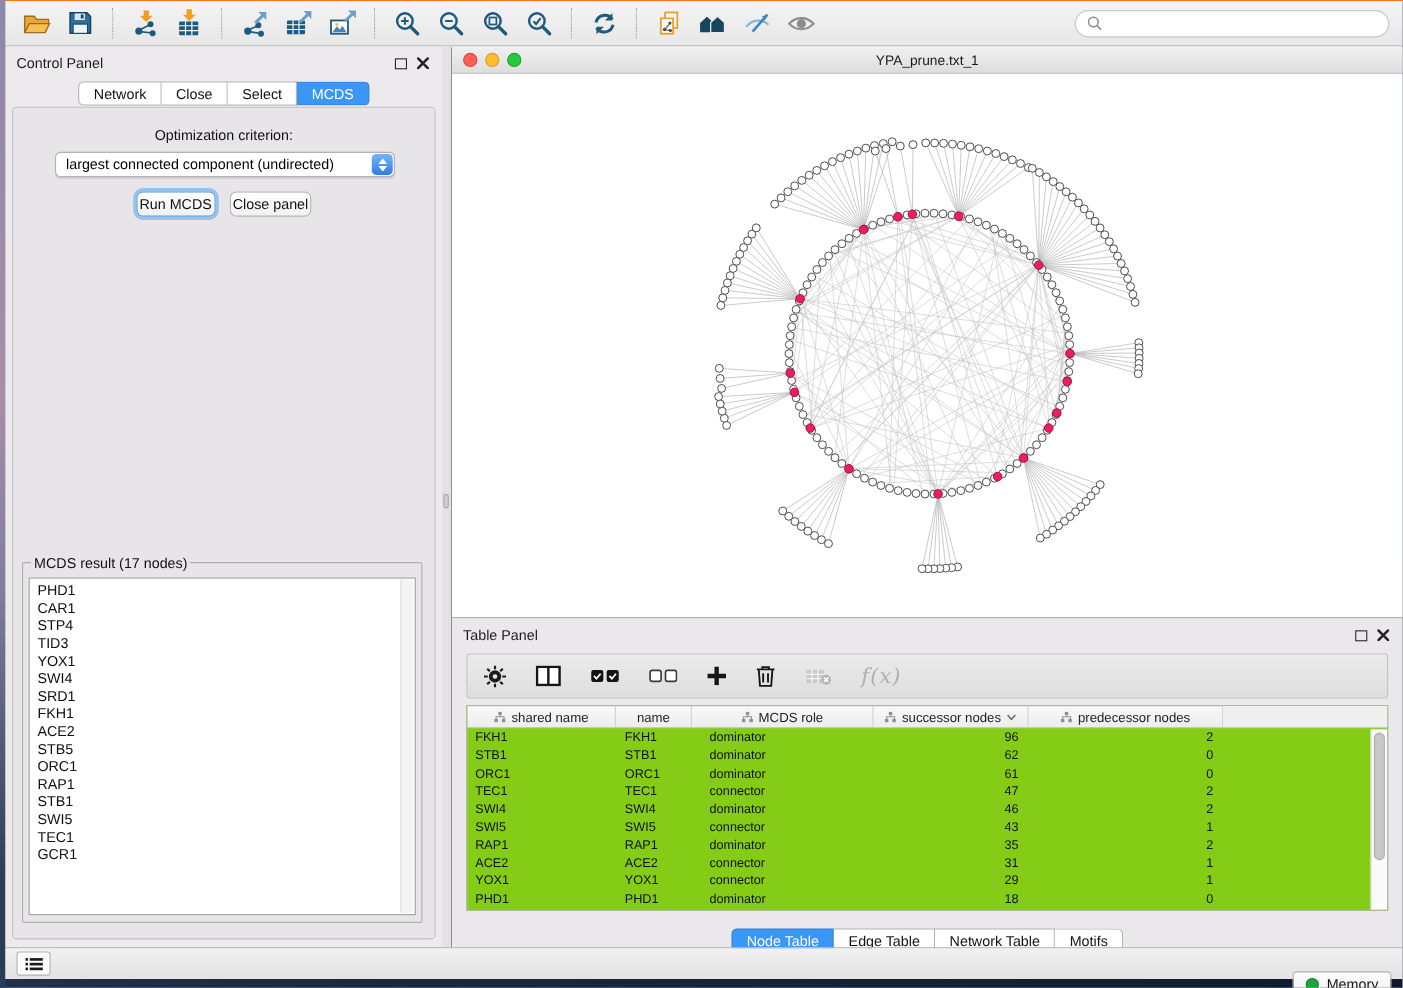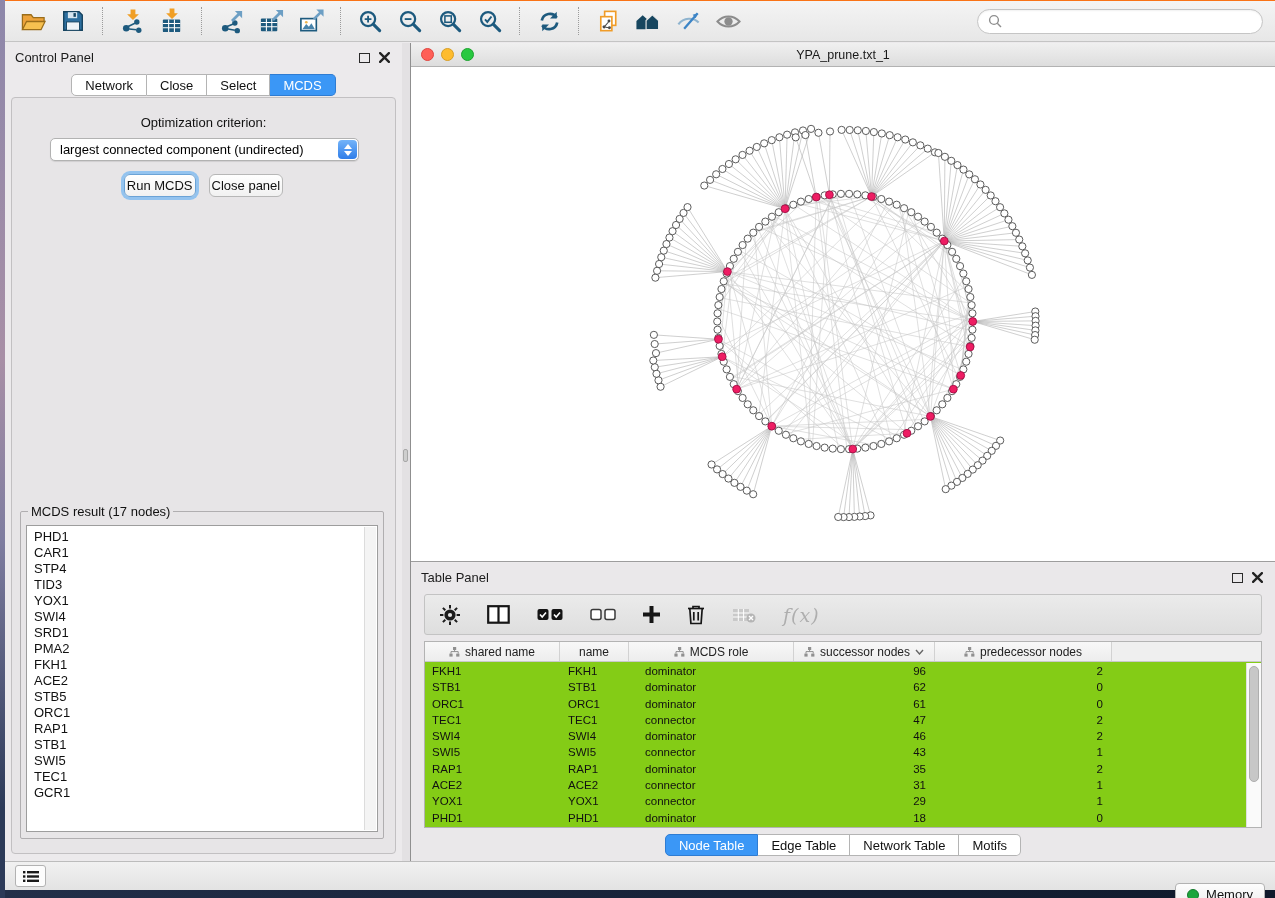--- a/index.html
+++ b/index.html
@@ -94,21 +94,21 @@
     border-right:1px solid #d2d2d2; height:100%; overflow:hidden; cursor:pointer; }
   .th.filler { flex:1; border-right:none; background:#efefef; cursor:default; }
   .tbody { position:absolute; top:21px; left:0; right:15px; bottom:0; overflow:hidden; }
   .tr { display:flex; height:16.3px; }
   .td { font-size:11.5px; line-height:16.3px; color:#111; padding-left:7px; overflow:hidden; white-space:nowrap; }
   .td.num { text-align:right; padding-right:9px; padding-left:0; }
   .vscroll { position:absolute; top:21px; right:0; bottom:0; width:15px; background:#fafafa; border-left:1px solid #e0e0e0; }
   .vthumb { position:absolute; top:3px; left:2px; width:10px; height:116px; background:#c7c7c7;
     border:1px solid #aeaeae; border-radius:6px; }
 
-  .bottom-tabs { position:absolute; left:0; right:0; top:271px; display:flex; justify-content:center; }
+  .bottom-tabs { position:absolute; left:0; right:0; top:281px; display:flex; justify-content:center; }
 
   
   .status-bar { position:absolute; left:0; right:0; bottom:0; height:29px;
     background:linear-gradient(#f1f1f1,#e3e3e3); border-top:1px solid #bcbcbc;
     display:flex; align-items:center; padding:0 10px; }
   .list-btn { width:31px; height:22px; background:#fcfcfc; border:1px solid #b2b2b2; border-radius:3px;
     display:flex; align-items:center; justify-content:center; cursor:pointer; }
   .memory-btn { margin-left:auto; height:23px; border:1px solid #b2b2b2; border-radius:4px;
     background:linear-gradient(#fdfdfd,#efefef); display:flex; align-items:center; gap:7px;
     padding:0 11px; font:13px "Liberation Sans",sans-serif; color:#111; cursor:pointer;margin-top:37px; }
@@ -307,21 +307,20 @@
           <legend>MCDS result (17 nodes)</legend>
           <div class="result-list" id="mcds-list">
             <div class="list-scroll"></div>
           <div class="list-item">PHD1</div>
               <div class="list-item">CAR1</div>
               <div class="list-item">STP4</div>
               <div class="list-item">TID3</div>
               <div class="list-item">YOX1</div>
               <div class="list-item">SWI4</div>
               <div class="list-item">SRD1</div>
-              <div class="list-item">PMA2</div>
               <div class="list-item">FKH1</div>
               <div class="list-item">ACE2</div>
               <div class="list-item">STB5</div>
               <div class="list-item">ORC1</div>
               <div class="list-item">RAP1</div>
               <div class="list-item">STB1</div>
               <div class="list-item">SWI5</div>
               <div class="list-item">TEC1</div>
               <div class="list-item">GCR1</div>
             </div>

